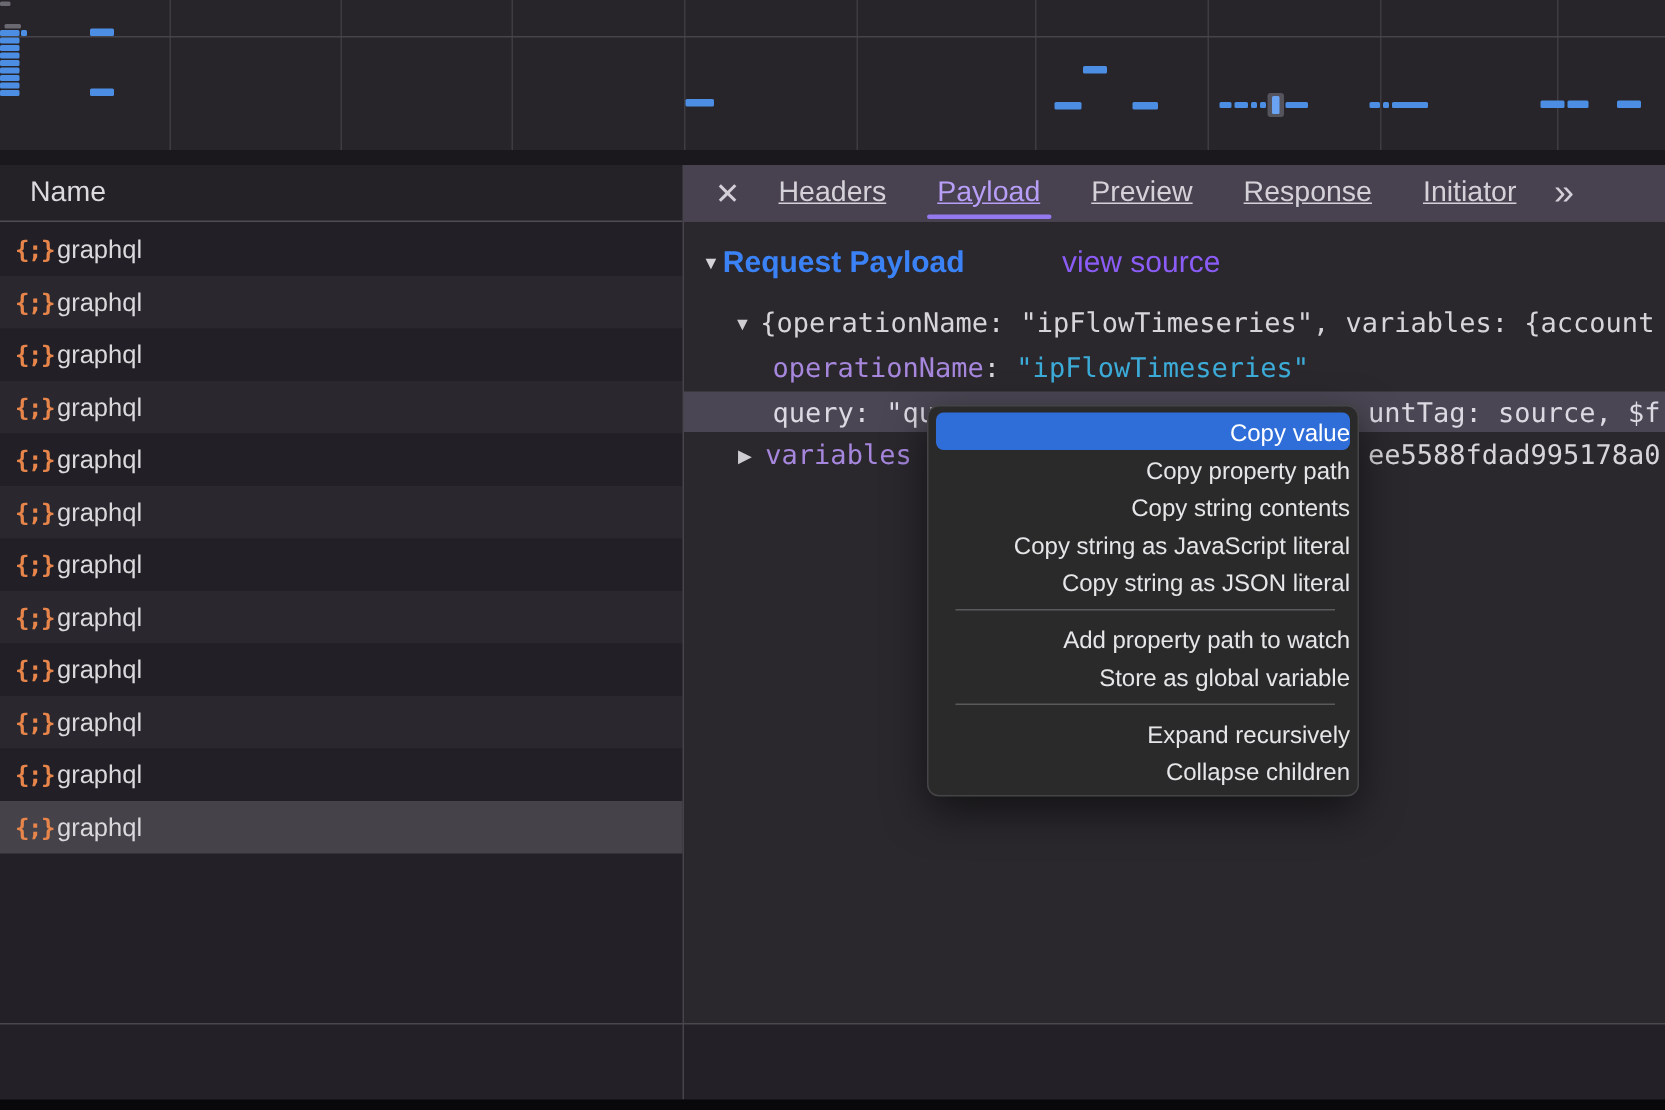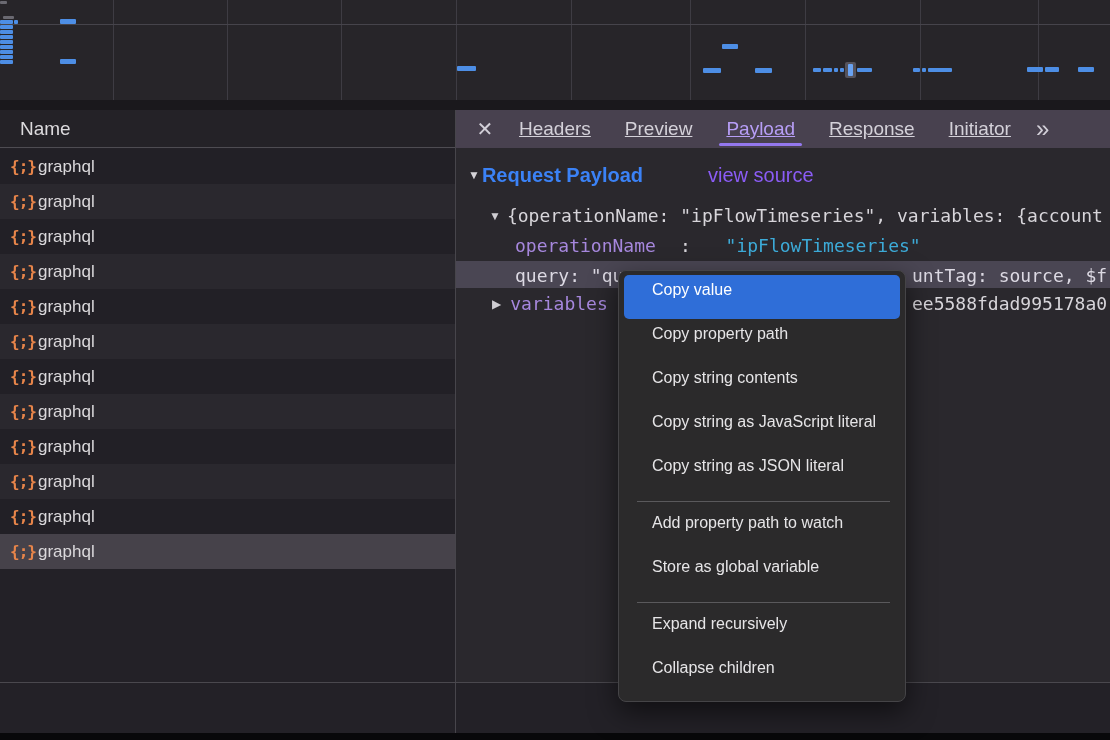--- a/index.html
+++ b/index.html
@@ -58,22 +58,22 @@
   .tw-arrow{font-size:12px;color:#cfcdd2;font-family:"Liberation Sans",sans-serif;}
   .k-purple{color:#a687dd;}
   .v-cyan{color:#3dabd8;}
   .sel-row{position:absolute;left:456px;top:261px;width:654px;height:27px;background:#4a4653;}
   .sel-text{color:#dcd9e3;}
 
   
   .ctx-menu{position:absolute;left:618px;top:270px;width:288px;box-sizing:border-box;
     background:#2b2a2b;border:1px solid #454447;border-radius:8px;padding:4px 0;
     box-shadow:0 10px 28px rgba(0,0,0,0.55);z-index:10;}
-  .ctx-item{height:44px;line-height:29px;margin:0 5px;padding-left:28px;border-radius:5px;
-    color:#e6e5e7;font-size:16px;white-space:nowrap;overflow:hidden;}
+  .ctx-item{height:25px;line-height:29px;margin:0 5px;padding-left:7px;border-radius:5px;
+    color:#e6e5e7;font-size:16px;white-space:nowrap;overflow:hidden;text-align:right;}
   .ctx-item.highlighted{background:#2f6ed8;color:#ffffff;}
   .ctx-divider{height:1px;background:#5a595c;margin:6px 15px 6px 18px;}
 </style>
 </head>
 <body>
 
 <div class="screen">
 
   <div class="overview" id="overview">
       <div class="ov-grid" style="left: 113px;"></div>
@@ -175,28 +175,28 @@
       </div>
     </div>
 
   <div class="right-panel"></div>
   <div class="tab-bar" id="tab-bar">
     <div class="tab-close">✕</div>
     <div id="tabs-holder" style="display:flex;align-items:center;height:38px;">
         <div class="tab">
           <span>Headers</span>
         </div>
-        <div class="tab">
-          <span>Preview</span>
-        </div>
         <div class="tab active">
           <span>Payload</span>
           <div class="tab-underline"></div>
         </div>
         <div class="tab">
+          <span>Preview</span>
+        </div>
+        <div class="tab">
           <span>Response</span>
         </div>
         <div class="tab">
           <span>Initiator</span>
         </div>
       </div>
     <div class="tab-more">»</div>
   </div>
 
   <div class="pl-title-row">
@@ -205,21 +205,21 @@
   </div>
   <div class="view-source">
     <span>view source</span>
   </div>
 
   <div class="tree-row" style="left:489px;top:201px;width:621px;">
     <span class="tw-arrow">▼</span>
     <span class="tree" style="margin-left:6px;">{operationName: "ipFlowTimeseries", variables: {account</span>
   </div>
 
-  <div class="tree-row" style="left:515px;top:231px;width:595px;gap:24px;">
+  <div class="tree-row" style="left:515px;top:231px;width:595px;">
     <span class="tree k-purple">operationName</span>
       <span class="tree">: </span>
       <span class="tree v-cyan">"ipFlowTimeseries"</span>
   </div>
 
   <div class="sel-row"></div>
   <div class="tree-row" style="left:515px;top:261px;width:120px;z-index:1;">
     <span class="tree sel-text">query: "qu</span>
   </div>
   <div class="tree-row" style="left:912px;top:261px;width:198px;z-index:1;">

